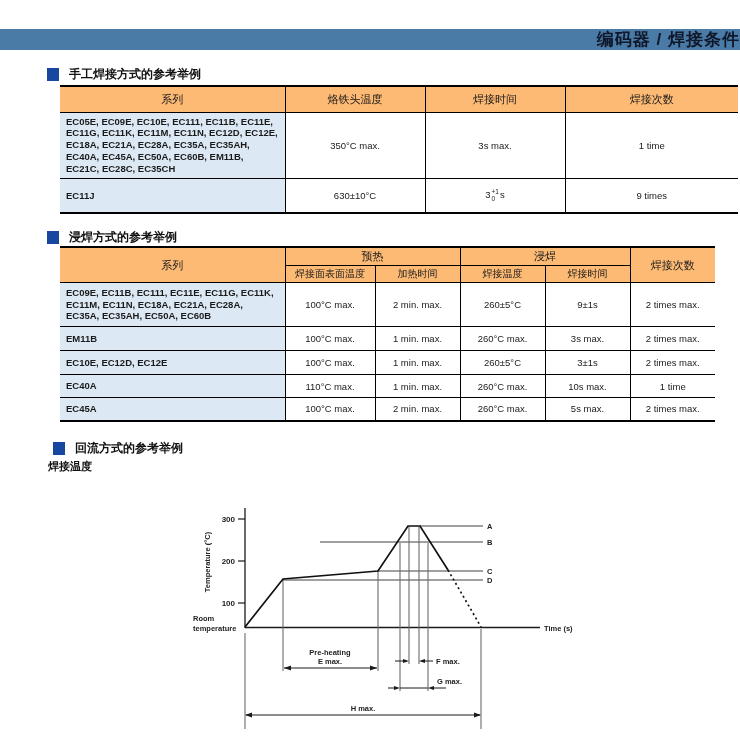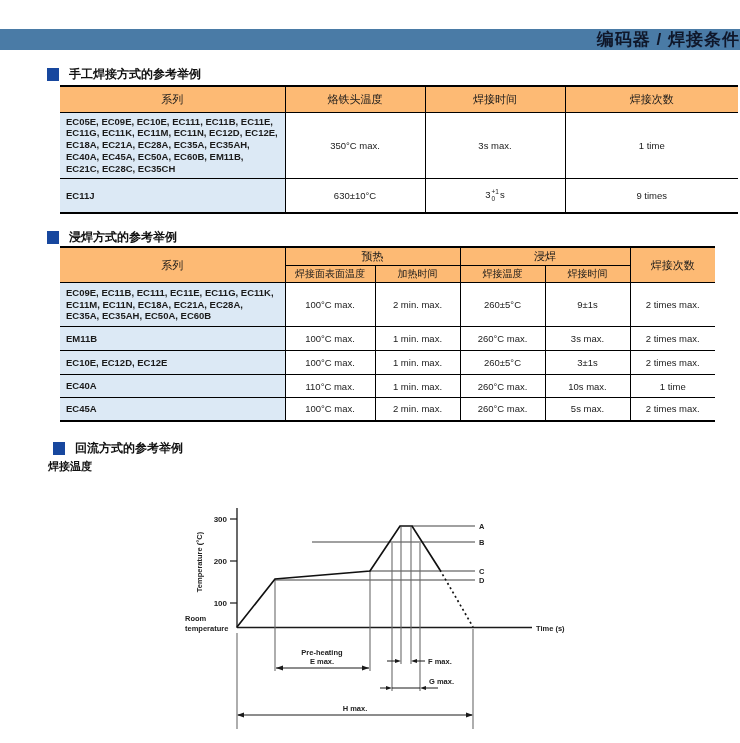--- a/index.html
+++ b/index.html
@@ -18,21 +18,21 @@
   .tbl th,.tbl td{border:1px solid #000;overflow:hidden;}
   .tbl tr > *:first-child{border-left:0;}
   .tbl tr > *:last-child{border-right:0;}
   .tbl th{background:#fdba74;font-weight:400;font-size:11px;text-align:center;padding:1px 2px;}
   .tbl th.sub{font-size:10px;}
   .tbl td{font-size:9.5px;text-align:center;padding:2px;background:#fff;}
   .tbl td.series{background:#dce9f5;text-align:left;font-weight:bold;
                  padding:3px 6px;line-height:1.25;}
   .tol{display:inline-flex;flex-direction:column;font-size:6.5px;line-height:1.05;
        vertical-align:middle;margin:0 1px;text-align:left;}
-  .chart-wrap{position:absolute;left:172px;top:495px;}
+  .chart-wrap{position:absolute;left:180px;top:495px;}
   svg text{font-family:"Liberation Sans","DejaVu Sans",sans-serif;}
   .ctxt{font-size:7.5px;font-weight:bold;fill:#222;}
   .ctick{font-size:8px;font-weight:bold;fill:#222;}
 </style>
 </head>
 <body>
 
 <div class="page">
 
   <div class="topbar">

